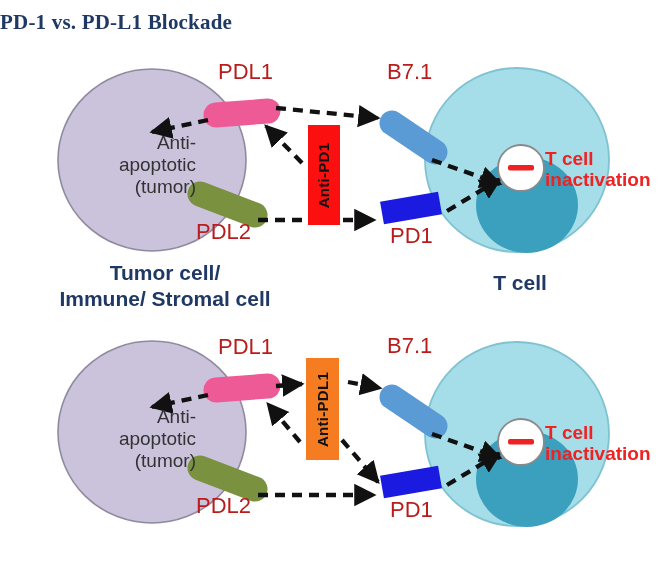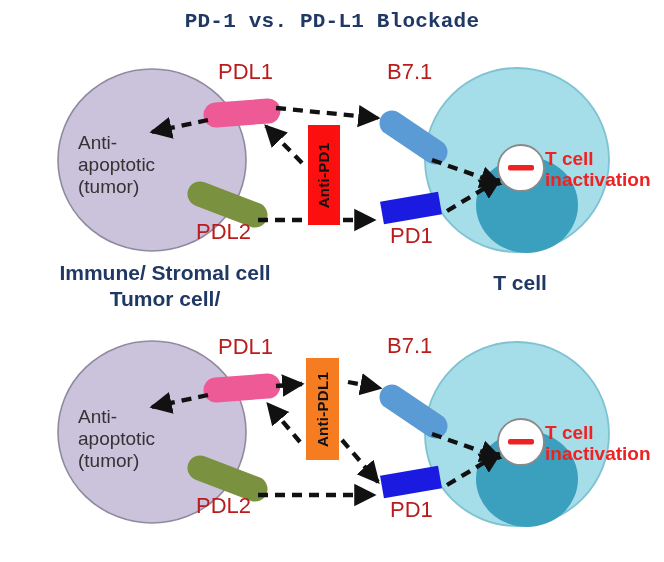--- a/index.html
+++ b/index.html
@@ -5,34 +5,34 @@
 <style>
   html,body{margin:0;padding:0;}
   body{
     width:664px;height:562px;background:#ffffff;
     font-family:"Liberation Sans", sans-serif;
     overflow:hidden;position:relative;
   }
   #stage{position:absolute;left:0;top:0;width:664px;height:562px;}
 
   .fig-title{
-    position:absolute;left:0;top:10px;width:664px;text-align:center;
-    font-family:Liberation Mono, monospace;
+    position:absolute;left:0;top:10px;width:664px;text-align:left;
+    font-family:Liberation Serif, serif;
     font-size:21px;font-weight:bold;color:#1f3864;letter-spacing:.2px;
   }
 
   .panel{position:absolute;left:0;width:664px;height:230px;}
   #panel-top{top:48px;}
   #panel-bottom{top:330px;}
 
   .svg-layer{position:absolute;left:0;top:0;width:664px;height:230px;}
 
   .lbl{position:absolute;color:#b91c1c;font-size:22px;line-height:1.05;white-space:nowrap;}
   .lbl-red{color:#ee2222;font-size:19px;font-weight:bold;line-height:1.12;}
-  .lbl-inner{font-size:19px;color:#333333;text-align:left;line-height:1.15;}
+  .lbl-inner{font-size:19px;color:#333333;text-align:right;line-height:1.15;}
 
   .cell-caption{
     position:absolute;color:#1f3864;font-weight:bold;font-size:21px;
     text-align:center;line-height:1.25;white-space:nowrap;
   }
 
   .drugbar{
     position:absolute;display:flex;align-items:center;justify-content:center;
   }
   .drugbar span{
@@ -108,22 +108,22 @@
       <div>apoptotic</div>
       <div>(tumor)</div>
     </div>
 
     <div class="lbl lbl-red" style="left:545px;top:100px;">
       <div>T cell</div>
       <div>inactivation</div>
     </div>
 
     <div class="cell-caption" style="left:0px;top:212px;width:330px;">
+      <div>Tumor cell/</div>
       <div>Immune/ Stromal cell</div>
-      <div>Tumor cell/</div>
     </div>
     <div class="cell-caption" style="left:430px;top:222px;width:180px;">T cell</div>
   </div>
 
   <div class="panel" id="panel-bottom">
 
     <svg class="svg-layer" viewBox="0 0 664 230">
       <defs>
         <marker id="ah2" markerWidth="6" markerHeight="6" refX="4.6" refY="3" orient="auto" markerUnits="strokeWidth">
           <path d="M0,0.4 L5.2,3 L0,5.6 Z" fill="#111111"></path>

